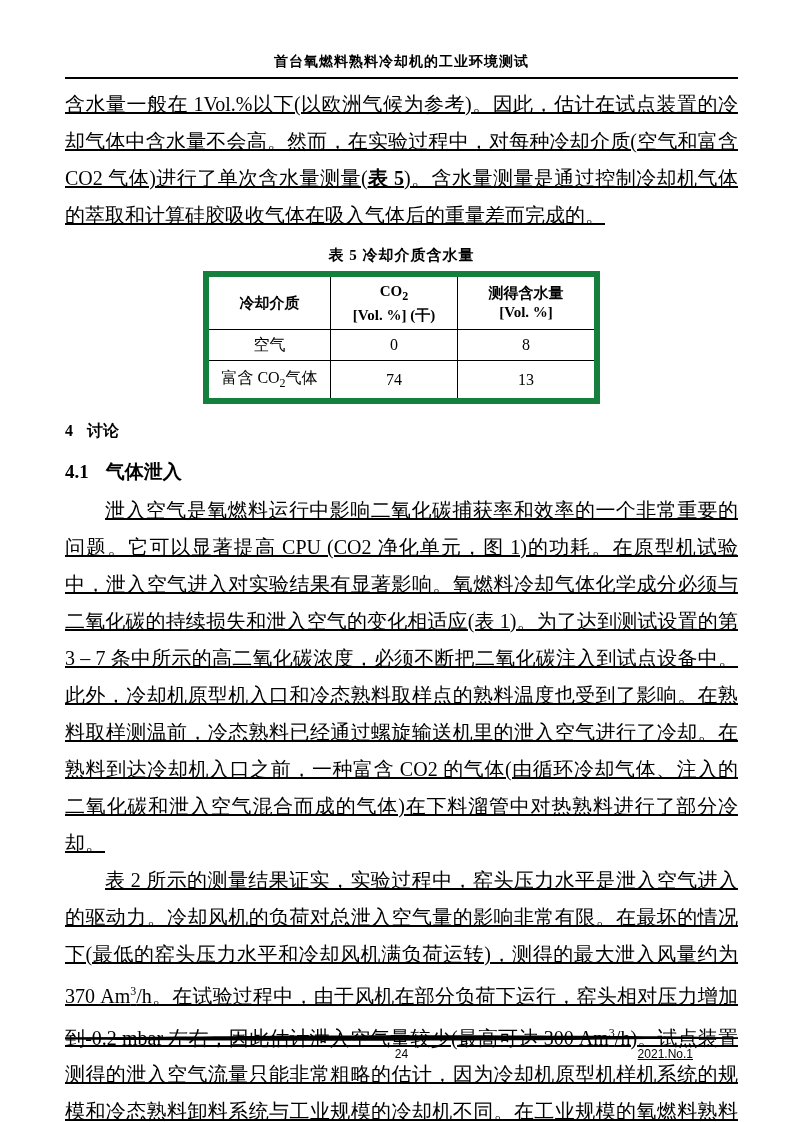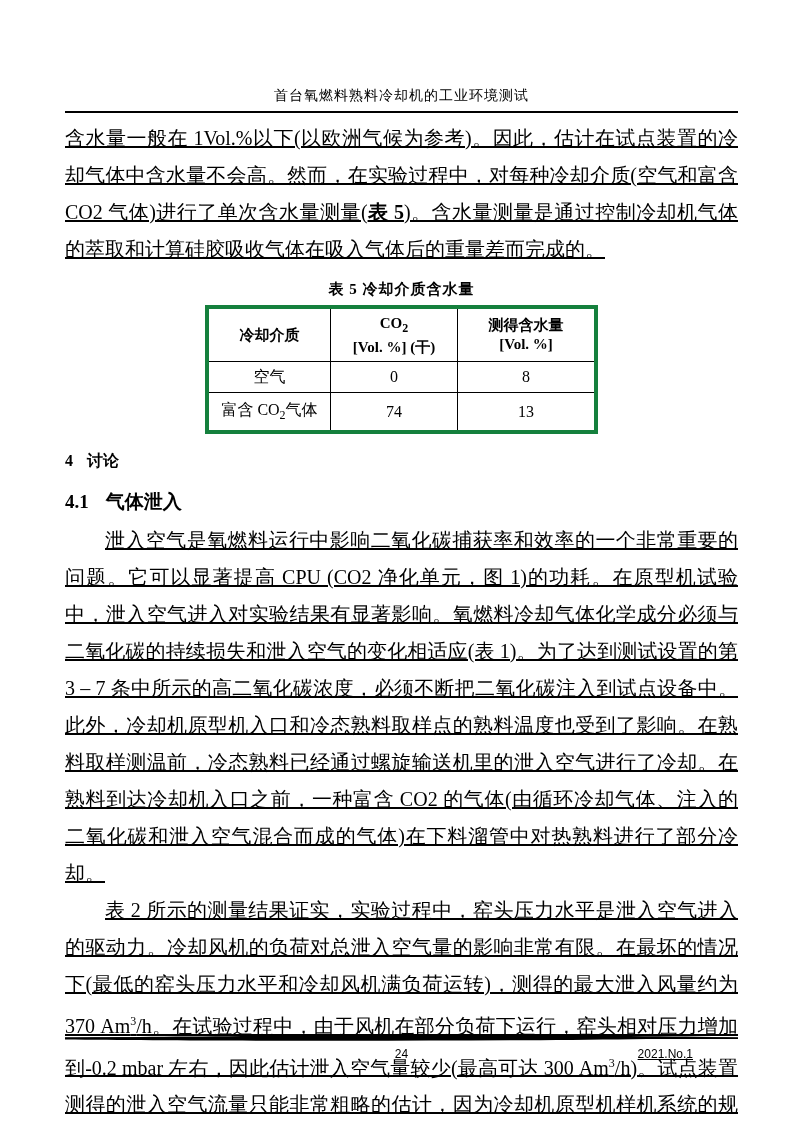--- a/index.html
+++ b/index.html
@@ -14,24 +14,25 @@
     overflow: hidden;
     box-sizing: border-box;
   }
   .content {
     position: absolute;
     left: 65px;
     width: 673px;
     top: 0;
   }
   .running-header {
-    padding-top: 87px;
+    padding-top: 53px;
     text-align: center;
     font-size: 14px;
     letter-spacing: 1px;
+    font-weight: bold;
   }
   .header-rule {
     height: 0;
     border-top: 2px solid #000;
     margin-top: 6px;
   }
   .body-para {
     font-size: 20px;
     line-height: 37px;
     text-align: justify;
@@ -46,21 +47,21 @@
   .table-caption {
     text-align: center;
     font-size: 15px;
     font-weight: bold;
     margin-top: 12px;
     letter-spacing: 1px;
   }
   table.media-table {
     border-collapse: collapse;
     margin: 6px auto 0 auto;
-    border: 4px solid #15803d;
+    border: 6px solid #15803d;
   }
   table.media-table th, table.media-table td {
     border: 1.5px solid #000;
     text-align: center;
     vertical-align: middle;
     padding: 2px 8px;
   }
   table.media-table th {
     font-size: 15px;
     font-weight: bold;

